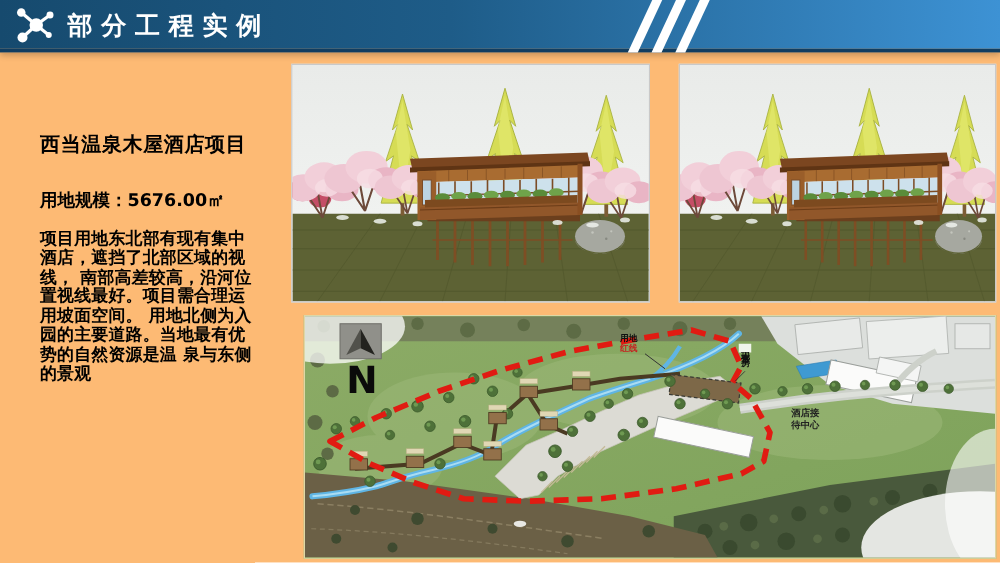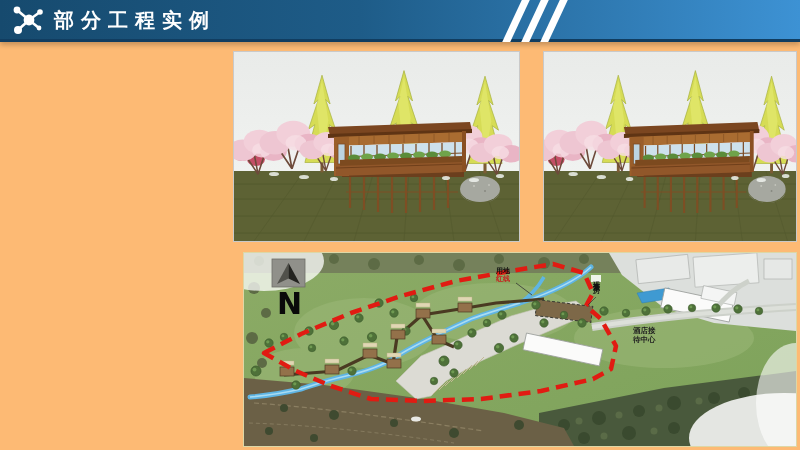--- a/index.html
+++ b/index.html
@@ -147,20 +147,30 @@
       <circle cx="9" cy="26" r="4" fill="#fff"></circle>
         <circle cx="30" cy="24" r="2.4" fill="#fff"></circle>
     </svg>
     <div class="header-title">部分工程实例</div>
     <div class="stripe s1"></div>
     <div class="stripe s2"></div>
     <div class="stripe s3"></div>
   </div>
 
   <div class="project-text">
+    <h1 class="project-title">西当温泉木屋酒店项目</h1>
+    <div class="info-line">用地规模：5676.00㎡</div>
+    <div class="description">项目用地东北部有现有集中
+酒店，遮挡了北部区域的视
+线， 南部高差较高，沿河位
+置视线最好。项目需合理运
+用坡面空间。 用地北侧为入
+园的主要道路。当地最有优
+势的自然资源是温 泉与东侧
+的景观</div>
   </div>
 
   <div class="render render-1">
     <svg viewBox="0 0 285 189" preserveAspectRatio="none">
         <use href="#cabin-scene"></use>
       </svg>
   </div>
   <div class="render render-2">
     <svg viewBox="9 0 268 189" preserveAspectRatio="none">
         <use href="#cabin-scene"></use>

